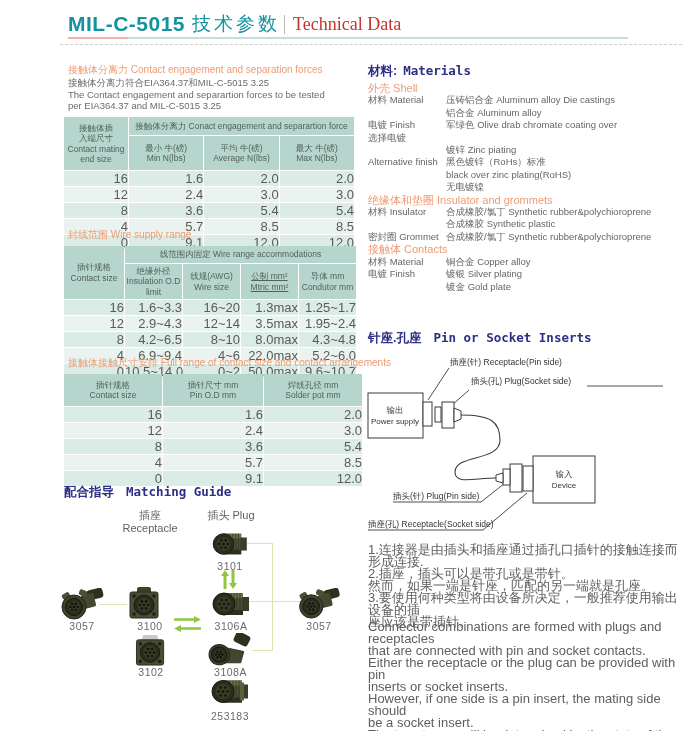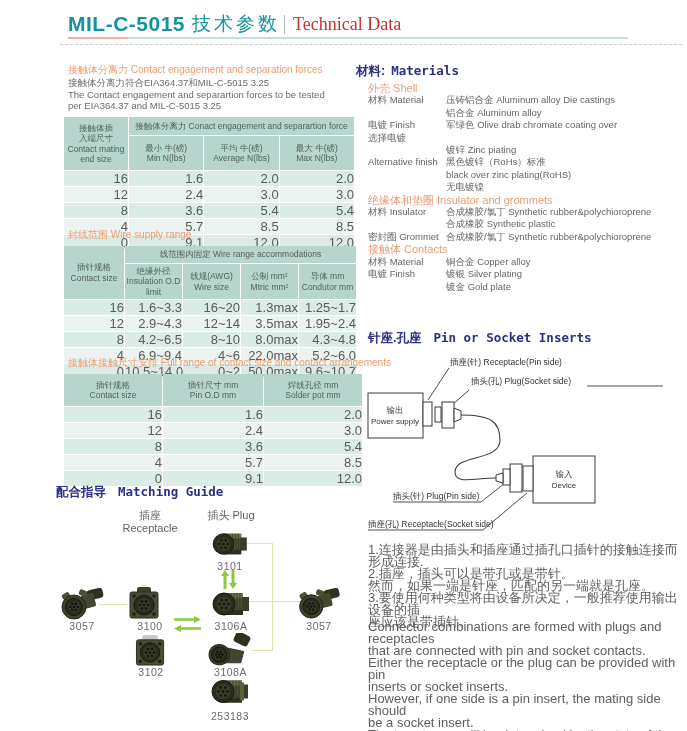--- a/index.html
+++ b/index.html
@@ -124,21 +124,21 @@
     <tr>
       <th rowspan="2" style="width:58px;">插针规格
 Contact size</th>
       <th colspan="4" style="height:13px;">线范围内固定 Wire range accommodations</th>
     </tr>
     <tr>
       <th style="width:68px;height:28px;">绝缘外径
 Insulation O.D limit</th>
       <th style="width:56px;">线规(AWG)
 Wire size</th>
-      <th style="width:54px;">公制 mm²
+      <th style="width:54px;text-decoration:underline;">公制 mm²
 Mtric mm²</th>
       <th style="width:54px;">导体 mm
 Condutor mm</th>
     </tr>
   </thead>
   <tbody id="t2b">
       <tr class="ra">
         <td>16</td>
         <td>1.6~3.3</td>
         <td>16~20</td>
@@ -213,21 +213,21 @@
         <td>8.5</td>
       </tr>
       <tr class="ra">
         <td>0</td>
         <td>9.1</td>
         <td>12.0</td>
       </tr>
     </tbody>
 </table>
 
-<div class="abs main-h" style="left:56px;top:484px;">
+<div class="abs main-h" style="left:64px;top:484px;">
   <span>配合指导</span><span class="en">Matching Guide</span>
 </div>
 <div class="col-label" style="left:115px;top:509px;width:70px;">插座
 Receptacle</div>
 <div class="col-label" style="left:200px;top:509px;width:62px;">插头 Plug</div>
 
 <div class="gline" style="left:272px;top:543px;width:1px;height:108px;"></div>
 <div class="gline" style="left:247px;top:543px;width:26px;height:1px;"></div>
 <div class="gline" style="left:99px;top:604px;width:28px;height:1px;"></div>
 <div class="gline" style="left:245px;top:601px;width:55px;height:1px;"></div>
@@ -396,21 +396,21 @@
         <circle cx="17.6" cy="15.0" r="1.3" fill="#12130c"></circle>
         <circle cx="15.3" cy="19.0" r="1.3" fill="#12130c"></circle>
         <circle cx="10.7" cy="19.0" r="1.3" fill="#12130c"></circle>
         <circle cx="8.4" cy="15.0" r="1.3" fill="#12130c"></circle>
         <circle cx="10.7" cy="11.0" r="1.3" fill="#12130c"></circle>
         <circle cx="15.3" cy="11.0" r="1.3" fill="#12130c"></circle>
       </svg></div>
     <div class="conn-label" style="left: 210px; top: 710px; width: 40px;">253183</div>
   </div>
 
-<div class="abs main-h" style="left:356px;top:63px;">
+<div class="abs main-h" style="left:368px;top:63px;">
   <span>材料:</span><span class="en" style="margin-left:6px;">Materials</span>
 </div>
 <div id="materials-list">
     <div class="mat-h">外壳  Shell</div>
     <div class="mat-line">
       <span class="l">材料 Material</span>
       <span>压铸铝合金 Aluminum alloy Die castings</span>
     </div>
     <div class="mat-line">
       <span class="l"></span>

